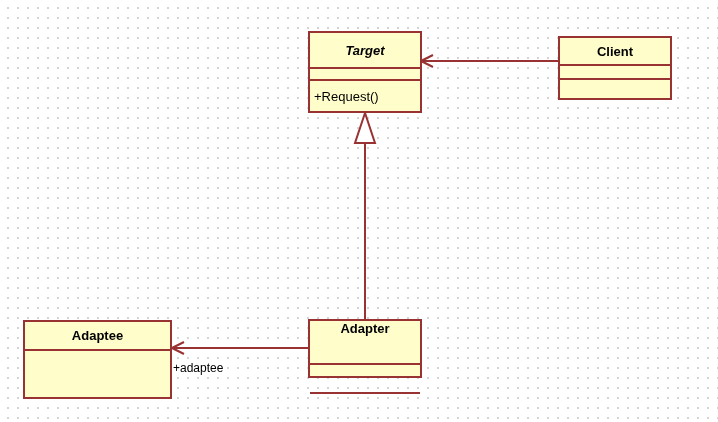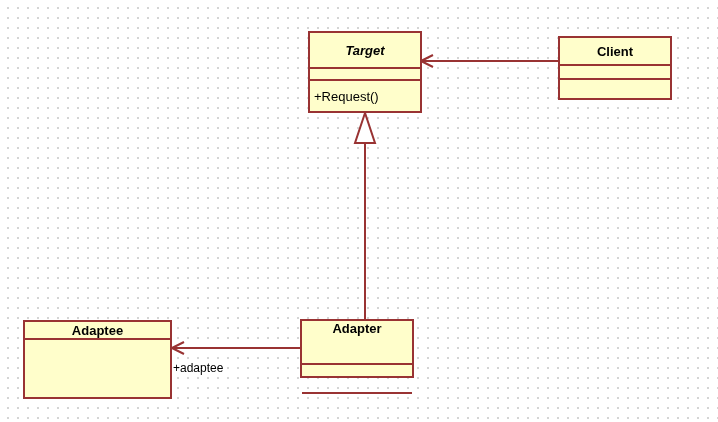--- a/index.html
+++ b/index.html
@@ -54,24 +54,24 @@
   
   .box-target  { left: 308px; top: 31px;  width: 114px; height: 82px; }
   .box-target  .title { height: 34px; }
   .box-target  .attrs { height: 12px; }
 
   .box-client  { left: 558px; top: 36px;  width: 114px; height: 64px; }
   .box-client  .title { height: 26px; }
   .box-client  .attrs { height: 14px; }
 
   .box-adaptee { left: 23px;  top: 320px; width: 149px; height: 79px; }
-  .box-adaptee .title { height: 16px; }
+  .box-adaptee .title { height: 27px; }
   .box-adaptee .attrs { height: 13px; }
 
-  .box-adapter { left: 300px; top: 319px; width: 114px; height: 59px; gap: 27px; }
+  .box-adapter { left: 308px; top: 319px; width: 114px; height: 59px; gap: 27px; }
   .box-adapter .title { height: 29px; }
   .box-adapter .attrs { height: 13px; }
 
   .role-label {
     position: absolute;
     left: 173px;
     top: 361px;
     z-index: 2;
     font-size: 12px;
     color: #000000;

